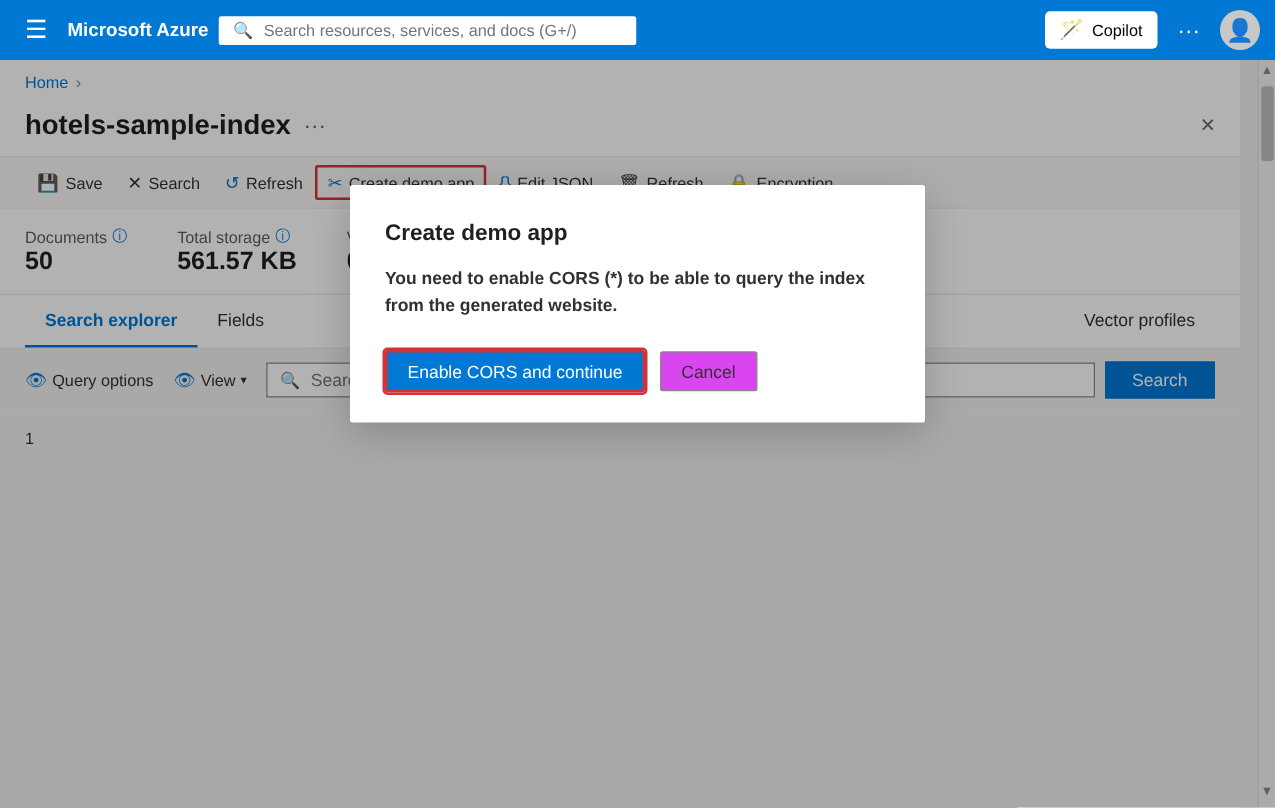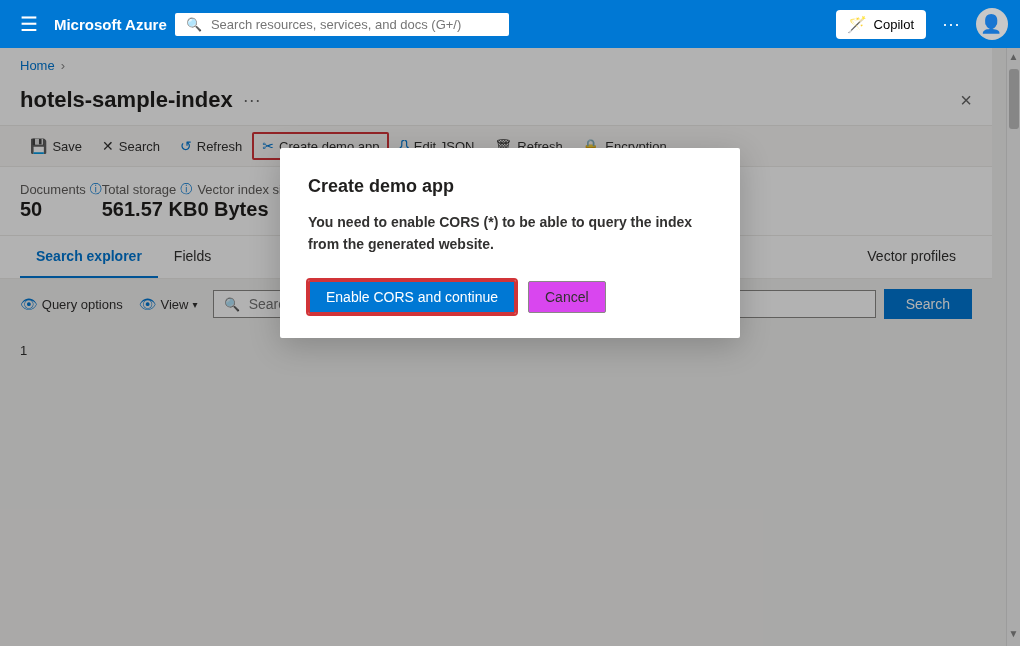--- a/index.html
+++ b/index.html
@@ -69,21 +69,21 @@
       <button style="display:flex;align-items:center;gap:5px;background:none;border:none;cursor:pointer;padding:6px 10px;font-size:13px;color:#323130;">
         <span style="font-size:14px;color:#323130;">🗑</span>
         <span>Refresh</span>
       </button>
       <button style="display:flex;align-items:center;gap:5px;background:none;border:none;cursor:pointer;padding:6px 10px;font-size:13px;color:#323130;">
         <span style="font-size:14px;color:#323130;">🔒</span>
         <span>Encryption</span>
       </button>
     </div>
 
-    <div style="display:flex;align-items:flex-start;padding:14px 20px;background:white;border-bottom:1px solid #edebe9;">
+    <div style="display:flex;align-items:flex-start;padding:14px 20px;background:white;border-bottom:1px solid #edebe9;gap:40px;">
       <div>
         <div style="font-size:13px;color:#605e5c;display:flex;align-items:center;gap:4px;">
           <span>Documents</span>
           <span style="color:#0078d4;font-size:12px;cursor:pointer;">ⓘ</span>
         </div>
         <div style="font-size:20px;font-weight:600;color:#201f1e;">50</div>
       </div>
       <div>
         <div style="font-size:13px;color:#605e5c;display:flex;align-items:center;gap:4px;">
           <span>Total storage</span>

